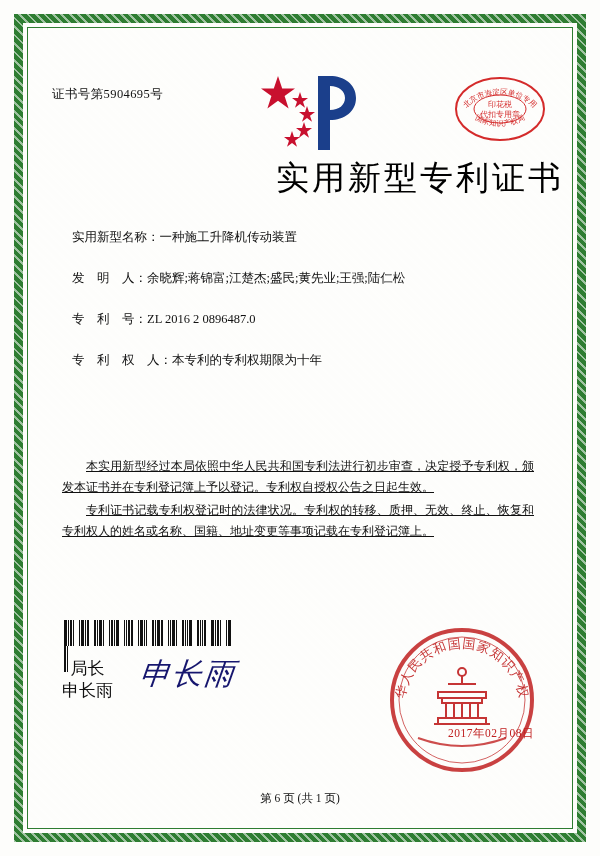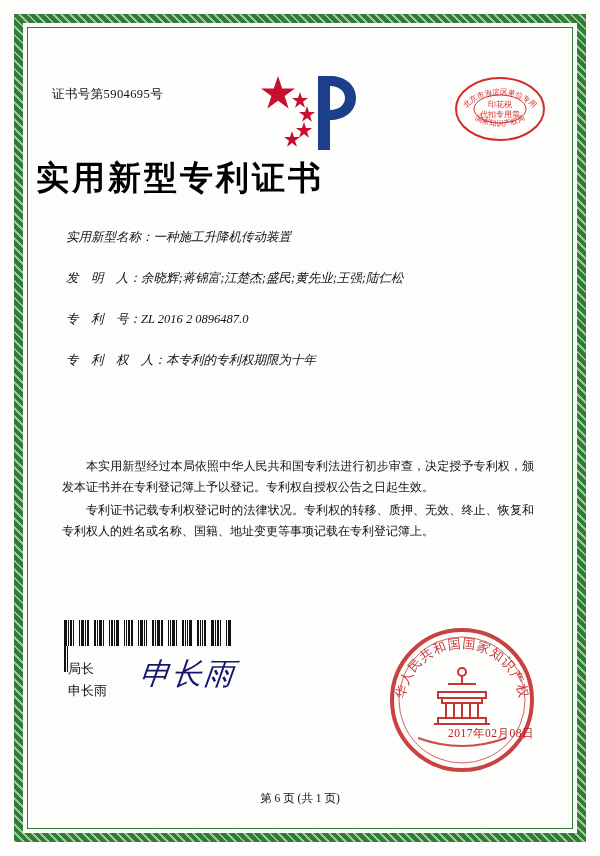--- a/index.html
+++ b/index.html
@@ -104,34 +104,33 @@
     top: 40px;
     width: 92px;
     height: 66px;
   }
 
   .title {
     position: absolute;
     top: 120px;
     left: 0;
     width: 100%;
-    text-align: left;
+    text-align: right;
     font-size: 33px;
-    font-weight: bold;
+    font-weight: normal;
     letter-spacing: 3px;
     color: #000;
     font-family: "DejaVu Serif", serif;
   }
 
   .fields {
     position: absolute;
     top: 192px;
-    left: 30px;
+    left: 36px;
     right: 20px;
-    font-style: italic;
   }
   .field-row {
     font-size: 12.5px;
     line-height: 18px;
     margin-bottom: 23px;
     color: #111;
     white-space: nowrap;
   }
   .field-label {
     display: inline-block;
@@ -143,20 +142,21 @@
 
   .body-text {
     position: absolute;
     top: 420px;
     left: 26px;
     right: 30px;
     font-size: 12px;
     line-height: 21px;
     text-align: justify;
     color: #111;
+    text-decoration: underline;
   }
   .body-text p {
     margin: 0 0 2px 0;
     text-indent: 24px;
   }
 
   
   .barcode {
     position: absolute;
     left: 28px;
@@ -168,25 +168,26 @@
     display: inline-block;
     background: #111;
     height: 100%;
     margin-right: 1px;
     vertical-align: top;
   }
 
   
   .sig-block {
     position: absolute;
-    left: 32px;
+    left: 26px;
     top: 622px;
-    font-size: 13px;
+    font-size: 17px;
     line-height: 22px;
     color: #111;
+    text-align: center;
   }
   .sig-script {
     position: absolute;
     left: 104px;
     top: 618px;
     font-size: 30px;
     font-family: "DejaVu Serif", serif;
     color: #16166e;
     font-style: italic;
     letter-spacing: 2px;

